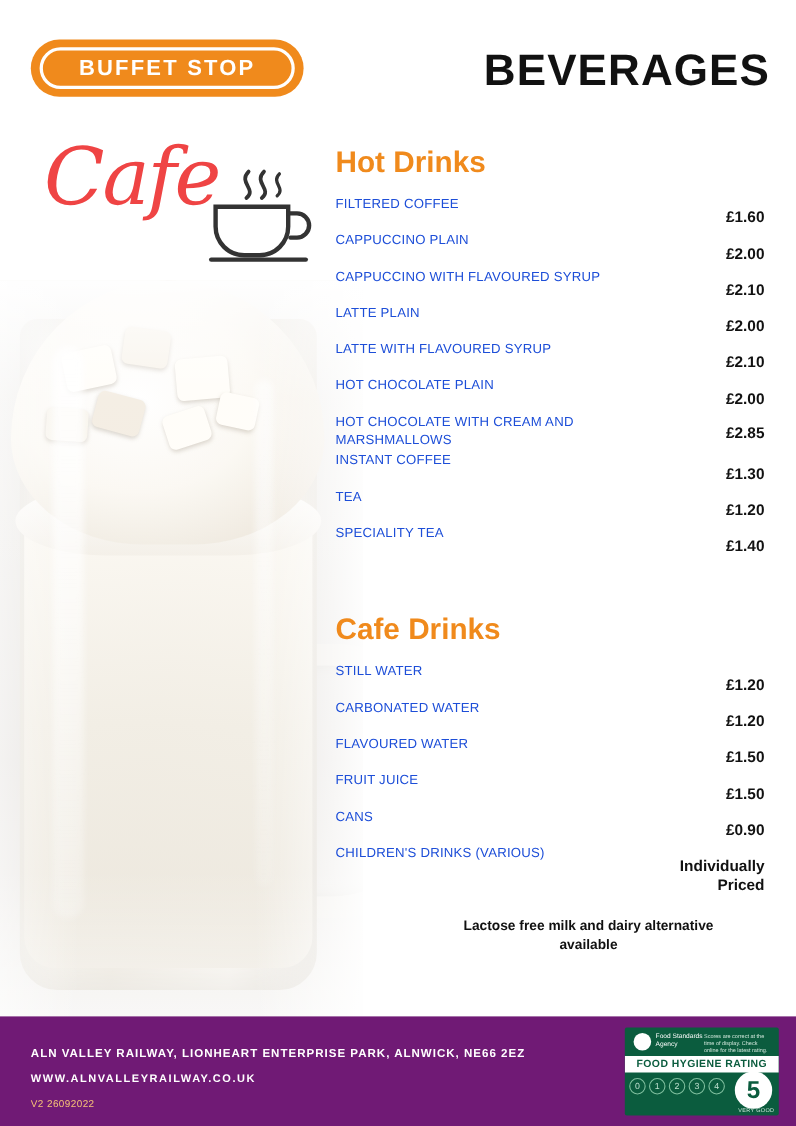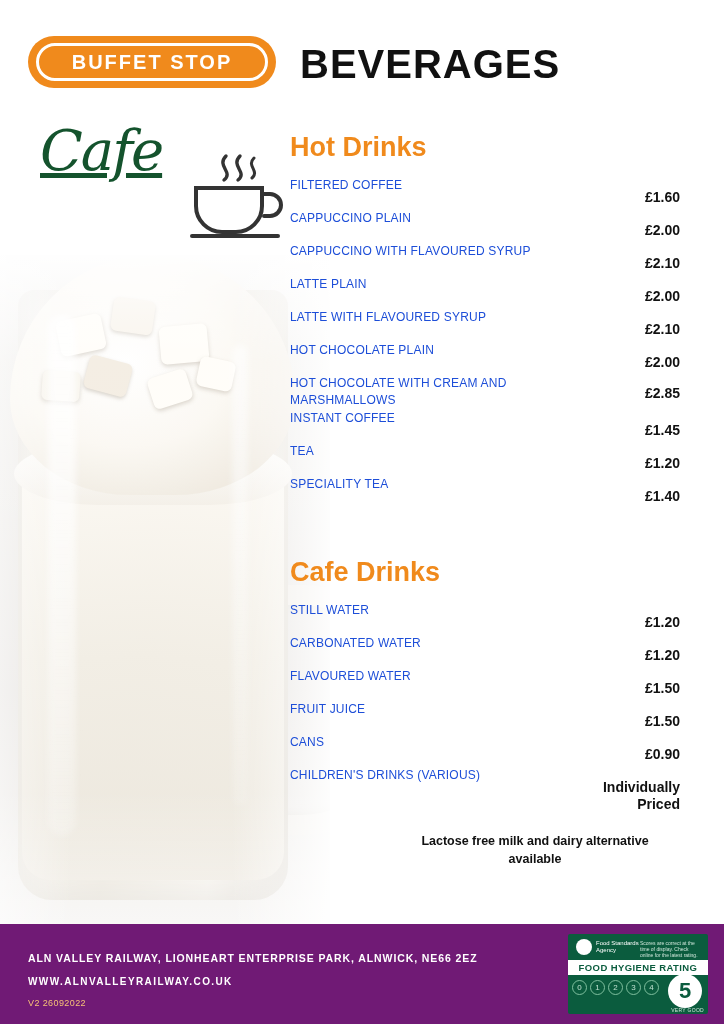--- a/index.html
+++ b/index.html
@@ -171,49 +171,48 @@
     font-size: 20px;
     letter-spacing: 2px;
   }
 
   .cafe-word {
     position: absolute;
     left: 40px;
     top: 118px;
     font-family: "DejaVu Serif", serif;
     font-style: italic;
-    font-size: 56px;
-    color: #14532d;
+    font-size: 72px;
+    color: #ef4444;
     letter-spacing: -2px;
-    text-decoration: underline;
   }
   .cup-icon {
     position: absolute;
     left: 180px;
     top: 140px;
     width: 110px;
     height: 105px;
   }
 
   .doc-title {
     position: absolute;
     left: 300px;
     top: 42px;
     width: 400px;
-    text-align: left;
+    text-align: right;
     font-size: 40px;
     font-weight: bold;
     color: #111111;
     letter-spacing: 1px;
   }
 
   
   .menu {
     position: absolute;
-    left: 290px;
+    left: 305px;
     top: 132px;
     width: 390px;
   }
   .section-title {
     color: #f08a1c;
     font-size: 27px;
     font-weight: bold;
     margin: 0 0 14px 0;
   }
   .section-title.cold { margin-top: 48px; }
@@ -464,21 +463,21 @@
     <div class="row">
       <div class="name">HOT CHOCOLATE PLAIN</div>
       <div class="price">£2.00</div>
     </div>
     <div class="row two-line">
       <div class="name">HOT CHOCOLATE WITH CREAM AND MARSHMALLOWS</div>
       <div class="price">£2.85</div>
     </div>
     <div class="row">
       <div class="name">INSTANT COFFEE</div>
-      <div class="price">£1.45</div>
+      <div class="price">£1.30</div>
     </div>
     <div class="row">
       <div class="name">TEA</div>
       <div class="price">£1.20</div>
     </div>
     <div class="row">
       <div class="name">SPECIALITY TEA</div>
       <div class="price">£1.40</div>
     </div>
 

